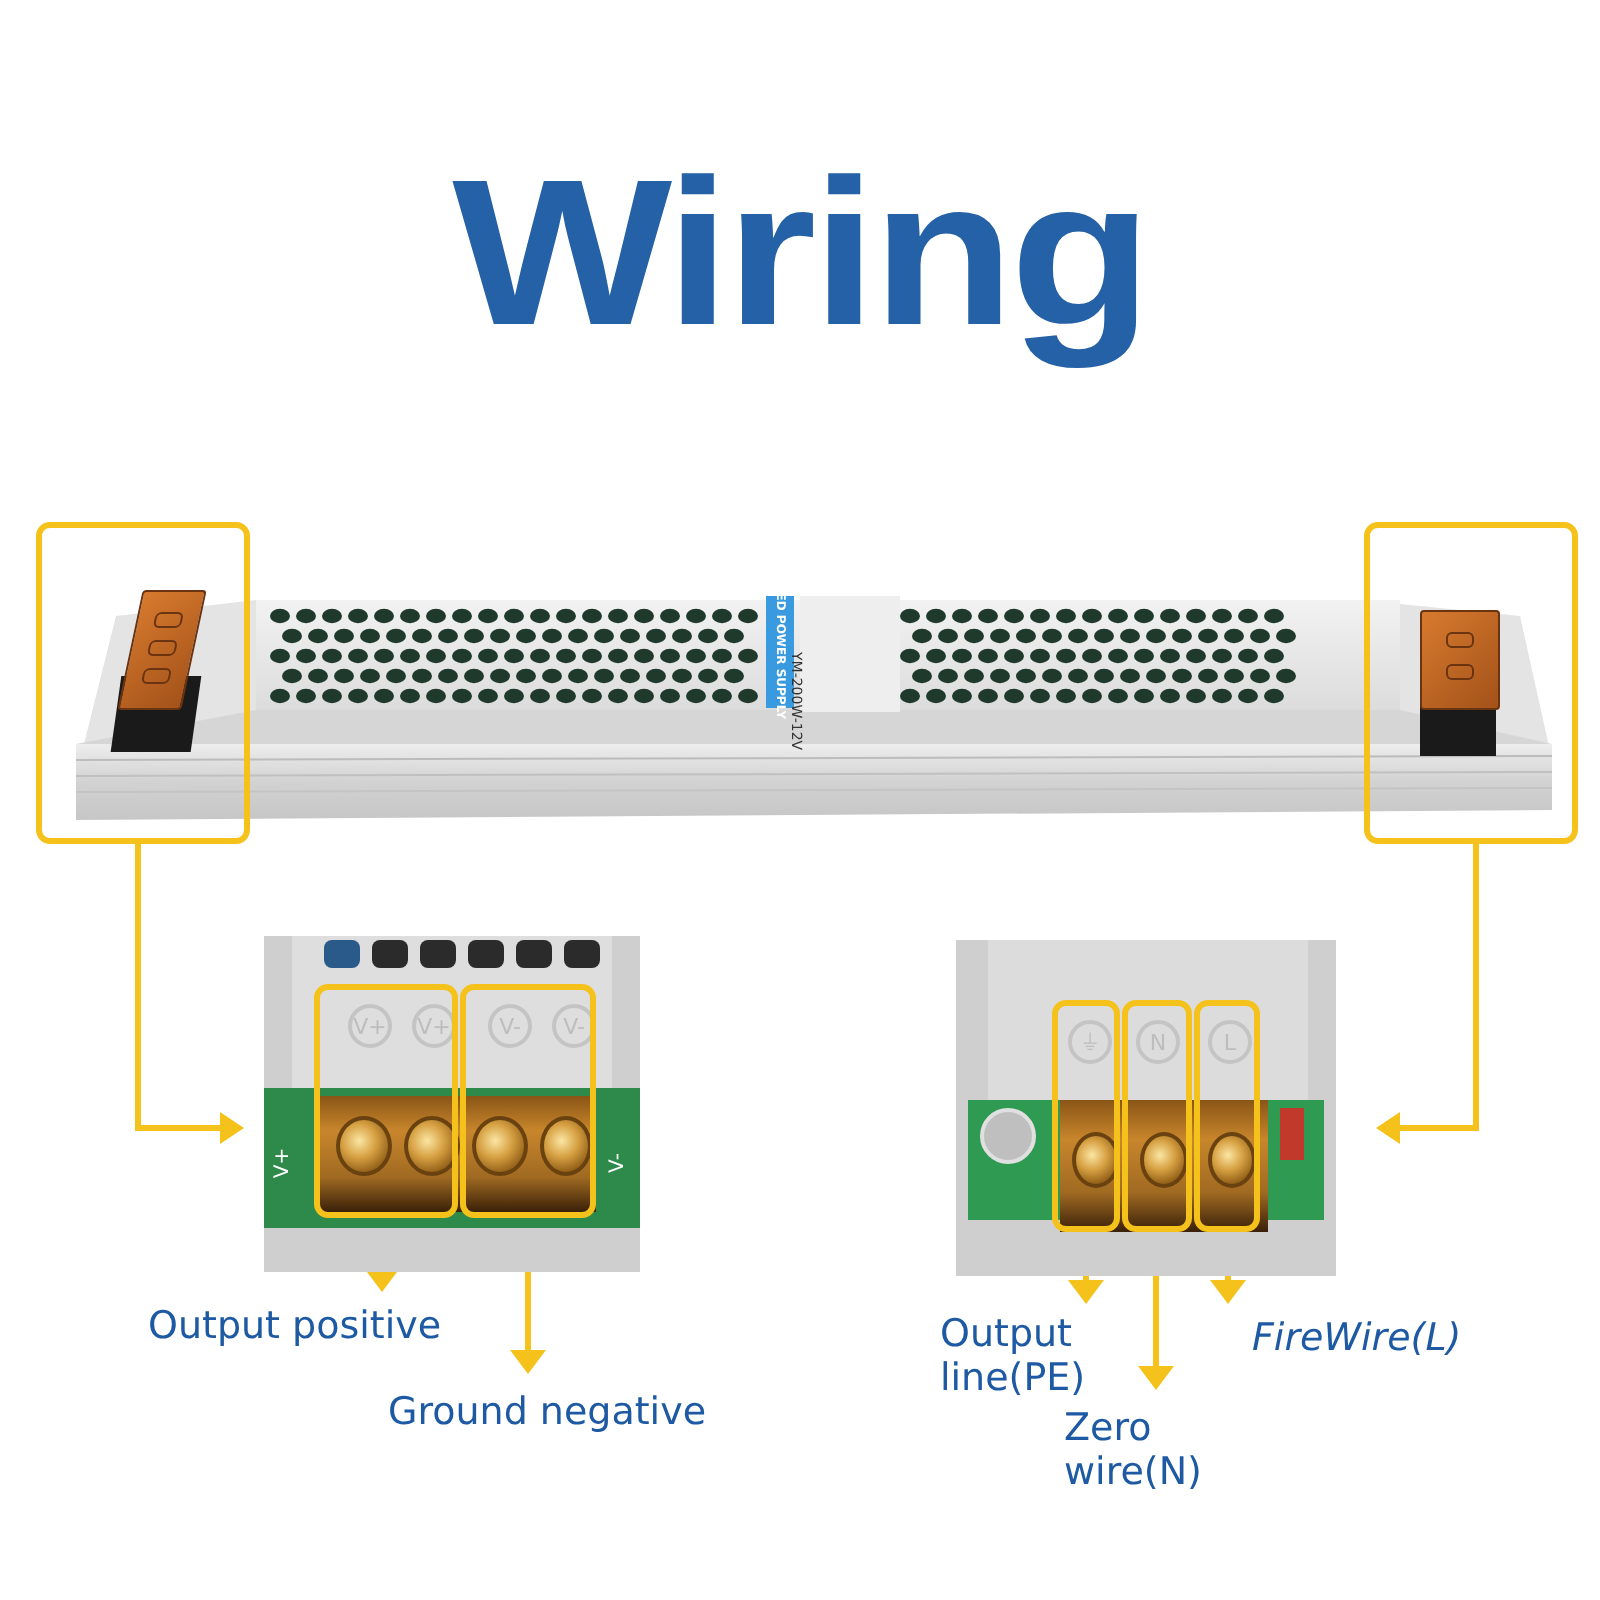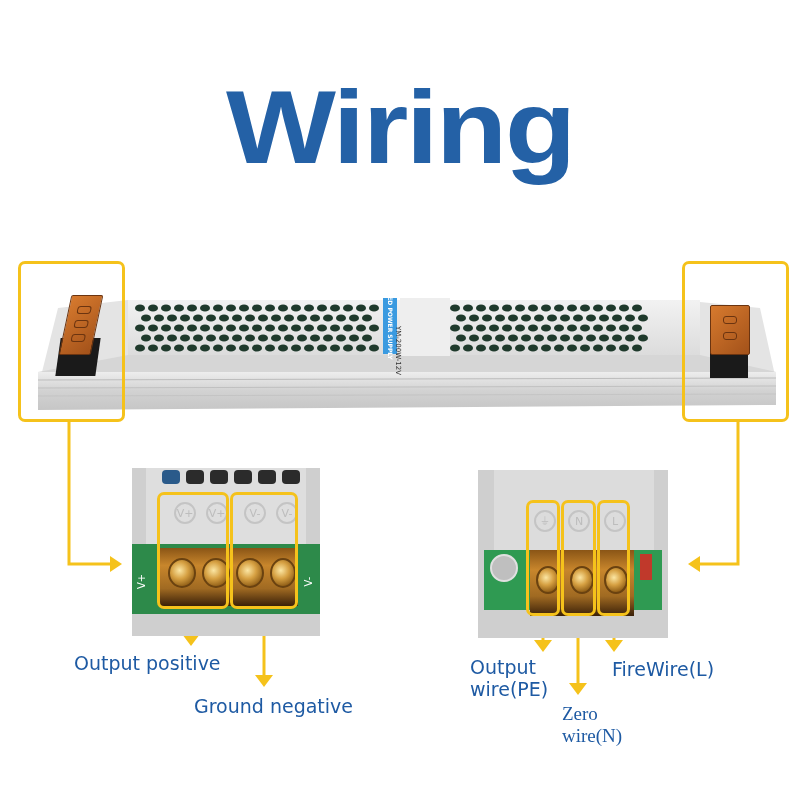--- a/index.html
+++ b/index.html
@@ -310,19 +310,19 @@
 </div>
 <div class="abs hl-box" style="left:526px;top:500px;width:34px;height:116px;"></div>
 <div class="abs hl-box" style="left:561px;top:500px;width:35px;height:116px;"></div>
 <div class="abs hl-box" style="left:597px;top:500px;width:33px;height:116px;"></div>
 
 <div class="abs label" style="left:74px;top:652px;">Output positive</div>
 <div class="abs label" style="left:194px;top:695px;">Ground negative</div>
 
 <div class="abs label" style="left:470px;top:656px;">
   <div>Output</div>
-  <div>wire(PE)</div>
-</div>
-<div class="abs label" style="left:562px;top:703px;font-family:Liberation Serif, serif;">
+  <div>line(PE)</div>
+</div>
+<div class="abs label" style="left:532px;top:703px;">
   <div>Zero</div>
   <div>wire(N)</div>
 </div>
-<div class="abs label" style="left:612px;top:658px;">FireWire(L)</div>
+<div class="abs label" style="left:626px;top:658px;font-style:italic;">FireWire(L)</div>
 
 </body></html>

